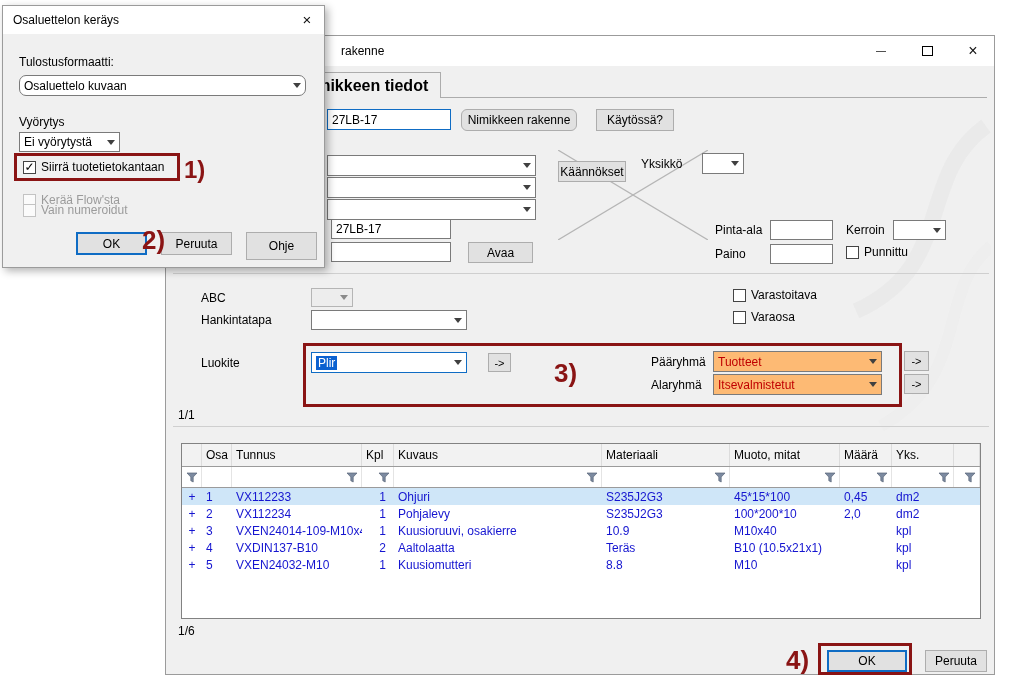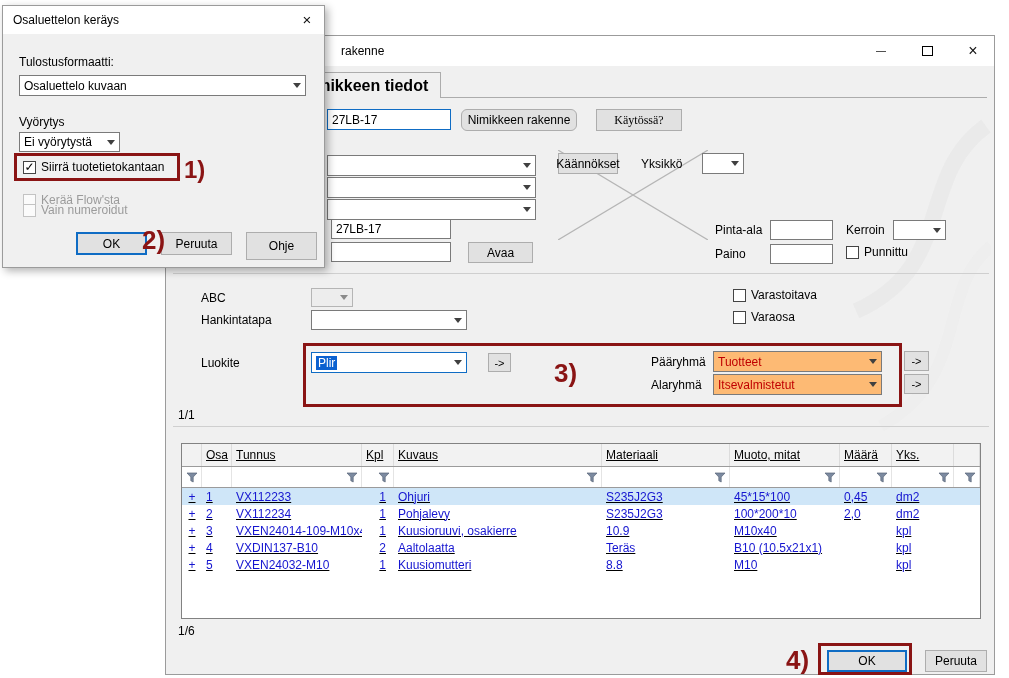--- a/index.html
+++ b/index.html
@@ -19,21 +19,21 @@
   .btn{background:#e1e1e1;border:1px solid #adadad;font-size:12px;color:#000;display:flex;align-items:center;justify-content:center;cursor:default;}
   .btn.default{border:2px solid #0f6cc4;}
   .cb{display:flex;align-items:center;gap:5px;font-size:12px;color:#000;}
   .cbbox{width:13px;height:13px;border:1px solid #444;background:#fff;display:flex;align-items:center;justify-content:center;font-size:12px;line-height:12px;flex:0 0 auto;box-sizing:border-box;}
   .cb.disabled{color:#9b9b9b;}
   .cb.disabled .cbbox{border-color:#c3c3c3;background:#fbfbfb;}
   .hline{border-top:1px solid #cfcfcf;height:0;}
   .redbox{border:3px solid #8a1414;pointer-events:none;z-index:6;}
   .ann{color:#8a1414;font-weight:bold;font-size:26px;pointer-events:none;z-index:7;white-space:nowrap;}
   .tab{background:#f0f0f0;border:1px solid #acacac;border-bottom:none;display:flex;align-items:center;justify-content:center;font-size:16px;z-index:2;font-weight:bold;}
-  .tbl{background:#fff;border:1px solid #828282;overflow:hidden;text-decoration:underline;}
+  .tbl{background:#fff;border:1px solid #828282;overflow:hidden;}
   .trow{display:grid;grid-template-columns:20px 30px 130px 32px 208px 128px 110px 52px 62px 1fr;}
   .thead{height:22px;background:#f2f2f2;border-bottom:1px solid #9b9b9b;}
   .thead>div{font-size:12px;display:flex;align-items:center;padding-left:4px;border-right:1px solid #dcdcdc;overflow:hidden;white-space:nowrap;}
   .tfilter{height:20px;border-bottom:1px solid #9b9b9b;}
   .tfilter>div{display:flex;align-items:center;justify-content:flex-end;padding-right:3px;border-right:1px solid #e4e4e4;}
   .tdata{height:17px;font-size:12px;color:#1515d0;}
   .tdata>div{display:flex;align-items:center;padding-left:4px;white-space:nowrap;overflow:hidden;}
   .tdata .c0{justify-content:center;padding-left:0;}
   .tdata .num{justify-content:flex-end;padding-right:8px;}
   .tdata.sel{background:#cfe6f8;}
@@ -65,21 +65,21 @@
       <path d="M195,150 C140,195 175,280 85,330" stroke="#ededed" stroke-width="12" fill="none"></path>
     </svg>
 
     <div class="hline abs" style="left:7px;top:61px;width:814px;border-top-color:#acacac;"></div>
     <div class="tab abs" style="left:133px;top:36px;width:142px;height:26px;">
       <span>imikkeen tiedot</span>
     </div>
 
     <div class="input focused abs" style="left:161px;top:73px;width:124px;height:21px;">27LB-17</div>
     <div class="btn abs" style="left:295px;top:73px;width:116px;height:22px;border-radius:6px;">Nimikkeen rakenne</div>
-    <div class="btn abs" style="left:430px;top:73px;width:86px;height:22px;font-family:Liberation Serif, serif;">Käytössä?</div>
+    <div class="btn abs" style="left:430px;top:73px;width:78px;height:22px;">Käytössä?</div>
 
     <svg class="abs" style="left:392px;top:114px;pointer-events:none;" width="150" height="90" viewBox="0 0 150 90">
       <line x1="0" y1="0" x2="150" y2="90" stroke="#b5b5b5" stroke-width="1.2"></line>
       <line x1="0" y1="90" x2="150" y2="0" stroke="#b5b5b5" stroke-width="1.2"></line>
     </svg>
 
     <div class="combo abs" style="left:161px;top:119px;width:209px;height:21px;">
         <span class="val"></span>
         <span class="arrowbox">
           <span class="tri"></span>
@@ -91,21 +91,21 @@
           <span class="tri"></span>
         </span>
       </div>
     <div class="combo abs" style="left:161px;top:163px;width:209px;height:21px;">
         <span class="val"></span>
         <span class="arrowbox">
           <span class="tri"></span>
         </span>
       </div>
 
-    <div class="btn abs" style="left:392px;top:117px;width:60px;height:21px;z-index:1;">Käännökset</div>
+    <div class="btn abs" style="left:392px;top:125px;width:68px;height:21px;z-index:1;">Käännökset</div>
     <span class="label abs" style="left:475px;top:121px;">Yksikkö</span>
     <div class="combo abs" style="left:536px;top:117px;width:42px;height:21px;z-index:1;">
         <span class="val"></span>
         <span class="arrowbox">
           <span class="tri"></span>
         </span>
       </div>
 
     <div class="input abs" style="left:165px;top:183px;width:120px;height:20px;">27LB-17</div>
     <div class="input abs" style="left:165px;top:206px;width:120px;height:20px;"></div>
@@ -320,21 +320,21 @@
 
   <div class="win" style="left:2px;top:5px;width:323px;height:263px;z-index:20;box-shadow:3px 3px 8px rgba(0,0,0,.30);">
     <div class="titlebar" style="height:28px;">
       <span class="title abs" style="left:10px;top:7px;">Osaluettelon keräys</span>
       <div class="capbtn" style="left:288px;width:32px;height:26px;">
           <span style="font-size:15px;">×</span>
         </div>
     </div>
 
     <span class="label abs" style="left:16px;top:49px;">Tulostusformaatti:</span>
-    <div class="combo abs" style="left:16px;top:69px;width:287px;height:21px;">
+    <div class="combo abs" style="left:16px;top:69px;width:287px;height:21px;border-radius:7px;">
       <span class="val">Osaluettelo kuvaan</span>
       <span class="arrowbox">
           <span class="tri"></span>
         </span>
     </div>
 
     <span class="label abs" style="left:16px;top:109px;">Vyörytys</span>
     <div class="combo abs" style="left:16px;top:126px;width:101px;height:20px;">
       <span class="val">Ei vyörytystä</span>
       <span class="arrowbox">

